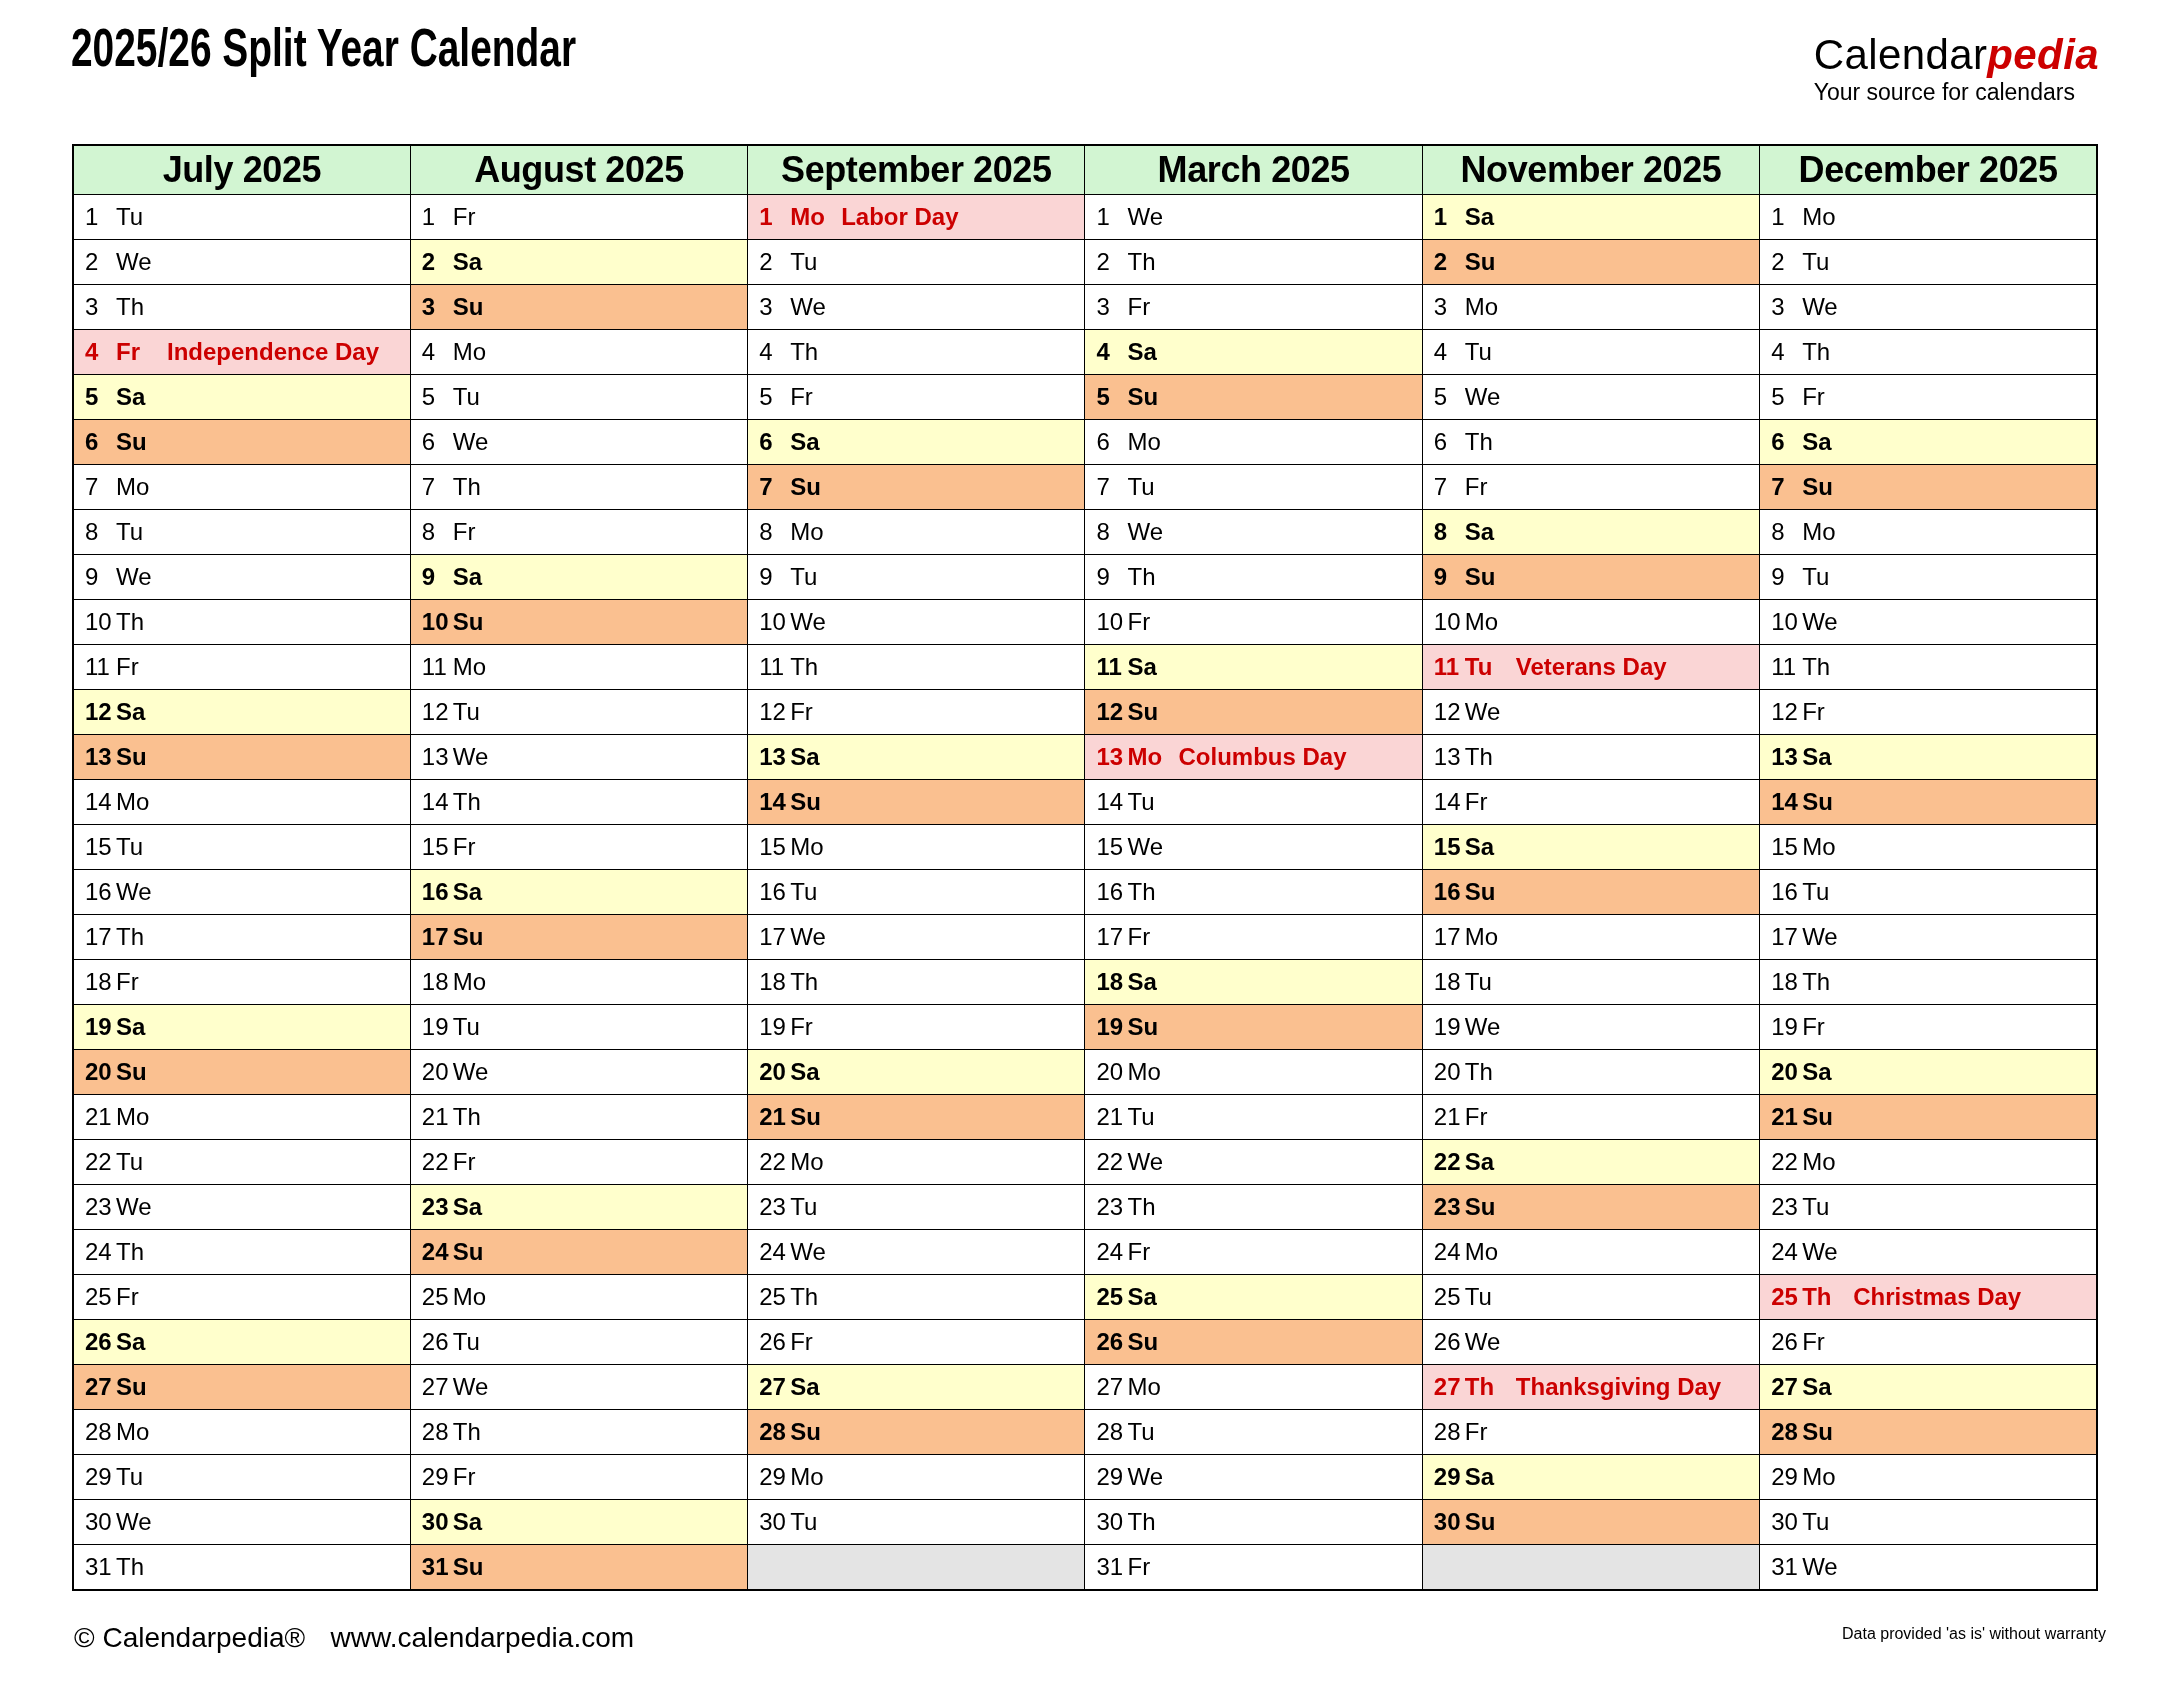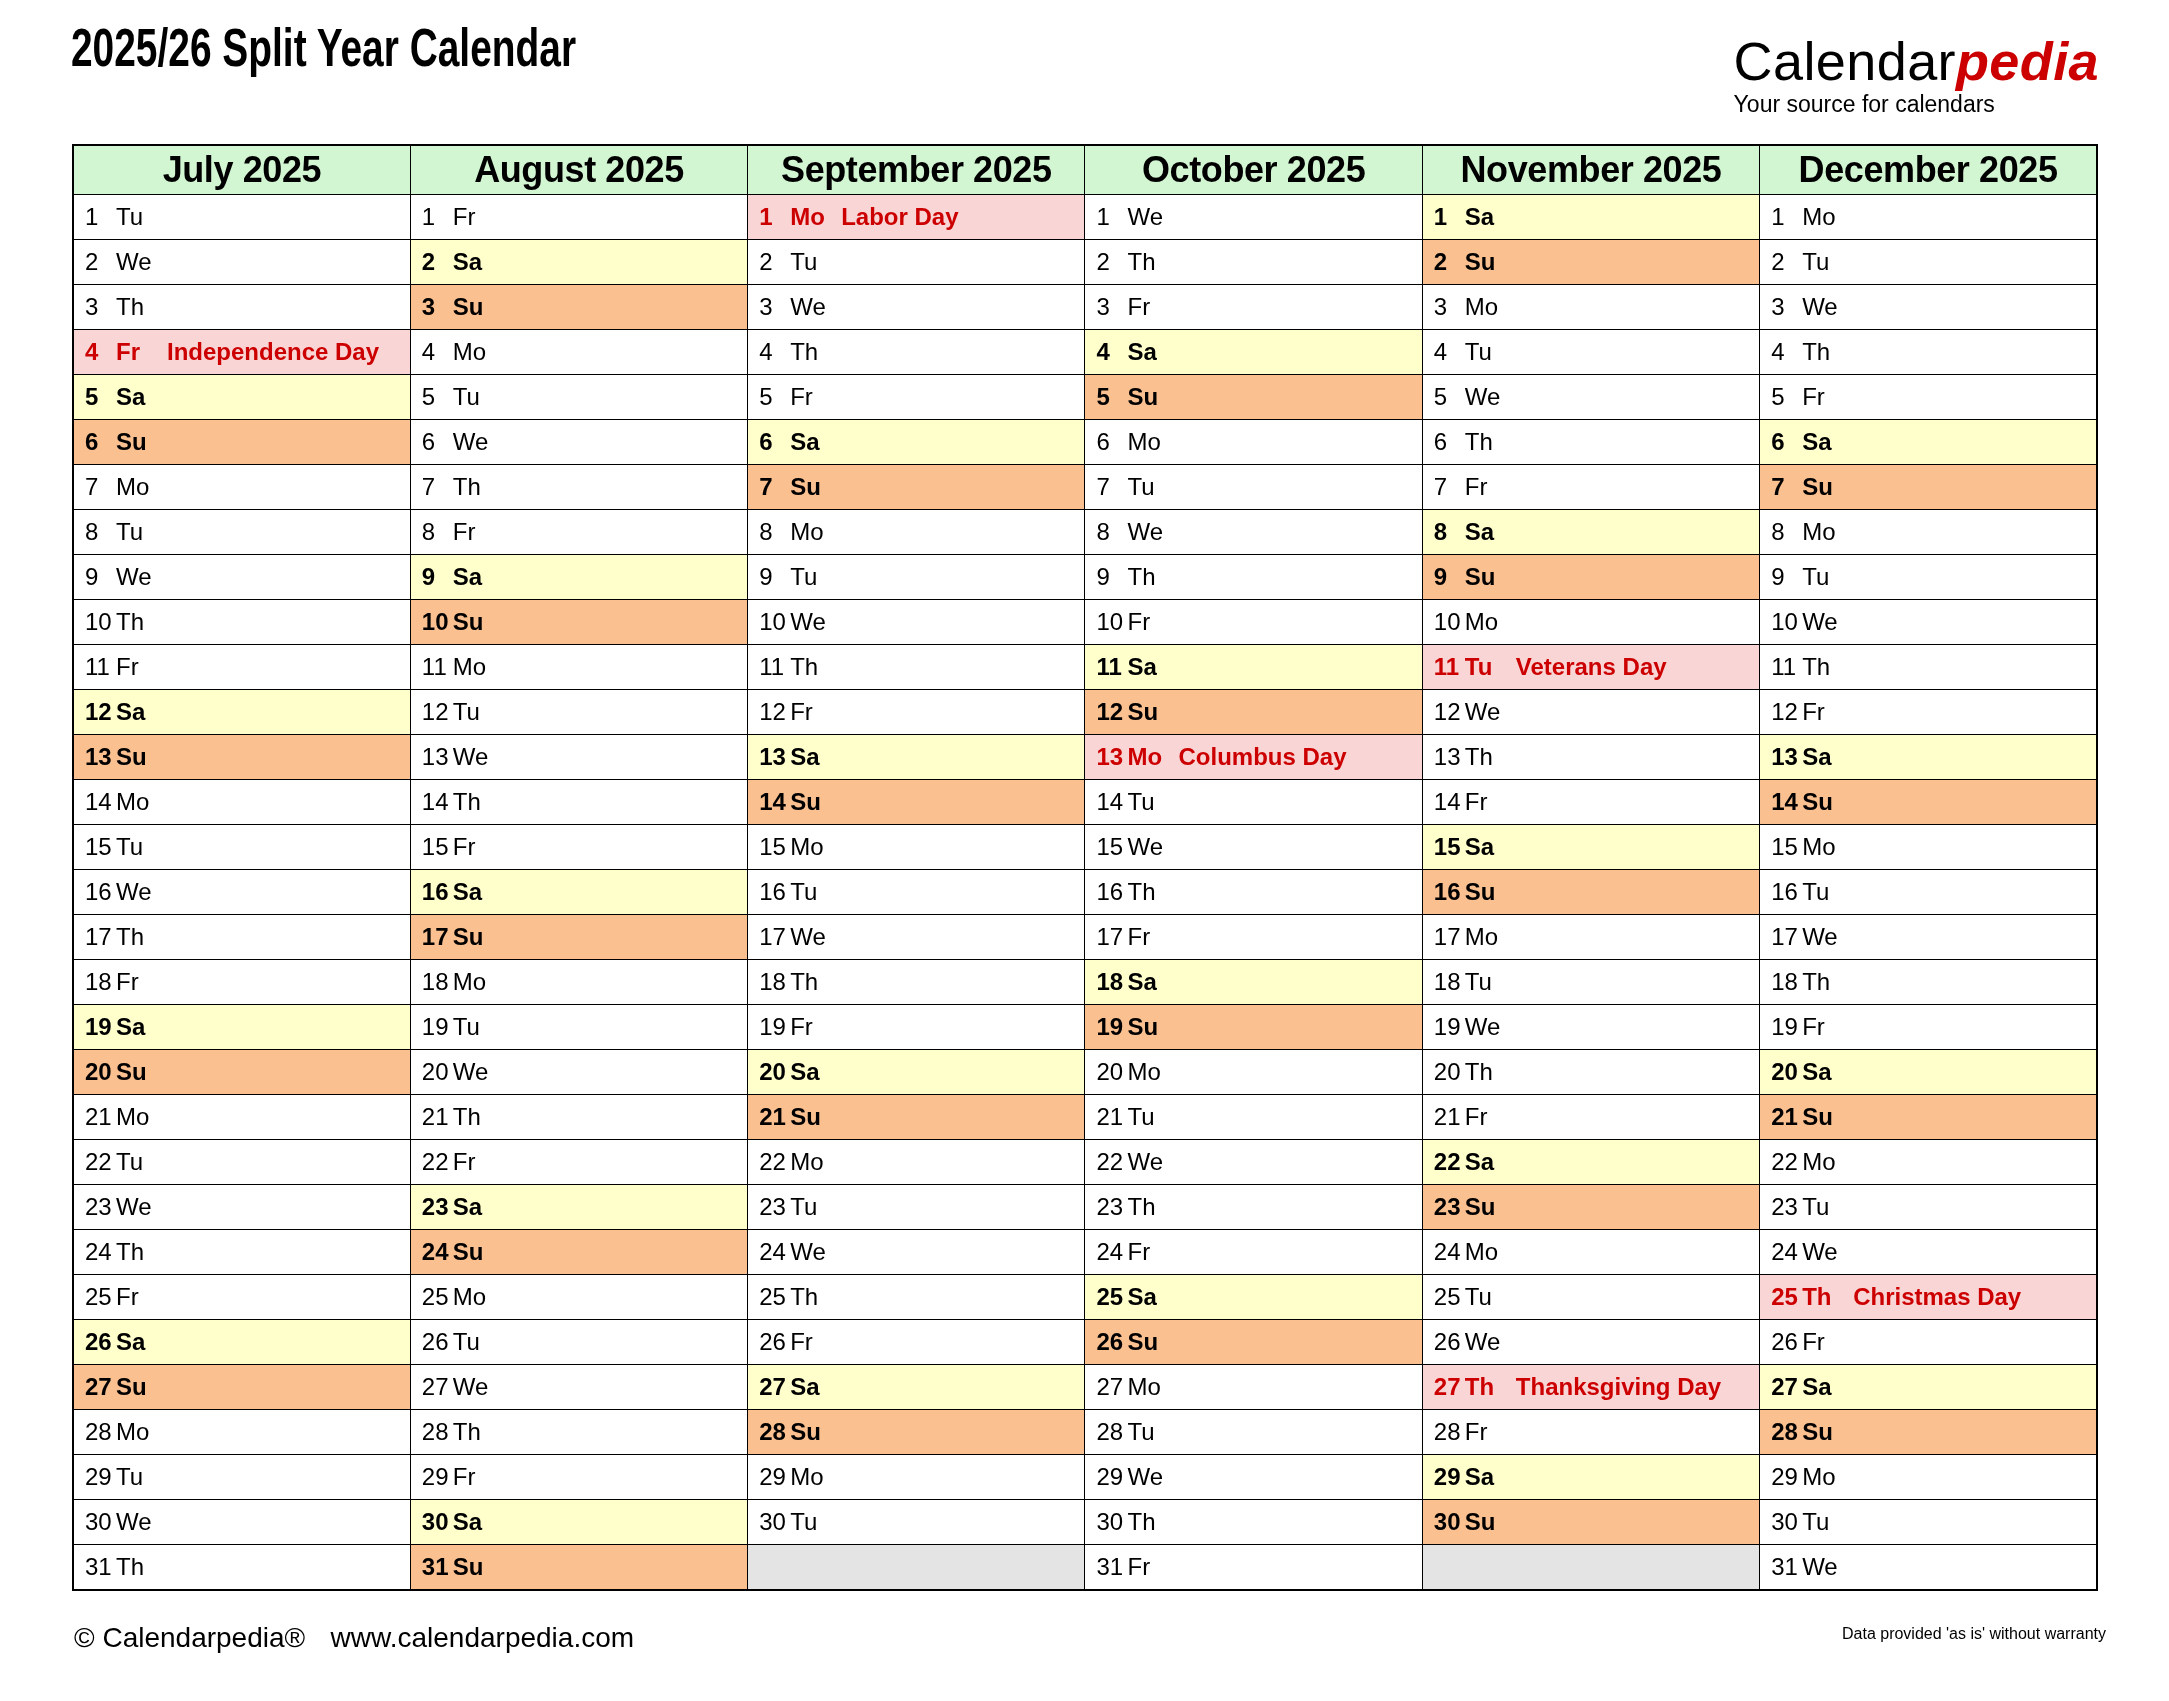--- a/index.html
+++ b/index.html
@@ -12,21 +12,21 @@
   }
 
   .title {
     position:absolute; top:20.3px; left:71px;
     font-size:54px; font-weight:bold; line-height:1.0;
     white-space:nowrap;
     transform:scaleX(0.72); transform-origin:left top;
   }
 
   .logo { position:absolute; top:34px; right:71px; text-align:left; line-height:1.0; }
-  .logo-line { font-size:54px; white-space:nowrap; letter-spacing:0.4px; }
+  .logo-line { font-size:42px; white-space:nowrap; letter-spacing:0.4px; }
   .logo-pedia { color:var(--logo-red,#cc0000); font-weight:bold; font-style:italic; }
   .logo-tag { font-size:23px; margin-top:5.1px; white-space:nowrap; }
 
   table.cal {
     position:absolute; top:144px; left:72px;
     width:2026px;
     border-collapse:collapse; table-layout:fixed;
     border:2.5px solid #000;
   }
   table.cal th, table.cal td { border:1.7px solid #000; padding:0; }
@@ -71,21 +71,21 @@
   </div>
   <div class="logo-tag">Your source for calendars</div>
 </div>
 
 <table class="cal">
   <thead>
     <tr id="month-row">
         <th class="month">July 2025</th>
         <th class="month">August 2025</th>
         <th class="month">September 2025</th>
-        <th class="month">October 2025</th>
+        <th class="month">March 2025</th>
         <th class="month">November 2025</th>
         <th class="month">December 2025</th>
       </tr>
   </thead>
   <tbody id="cal-body">
       <tr>
         <td class="day">
           <div class="cellwrap">
             <span class="dn">1</span>
             <span class="dw">Tu</span>

